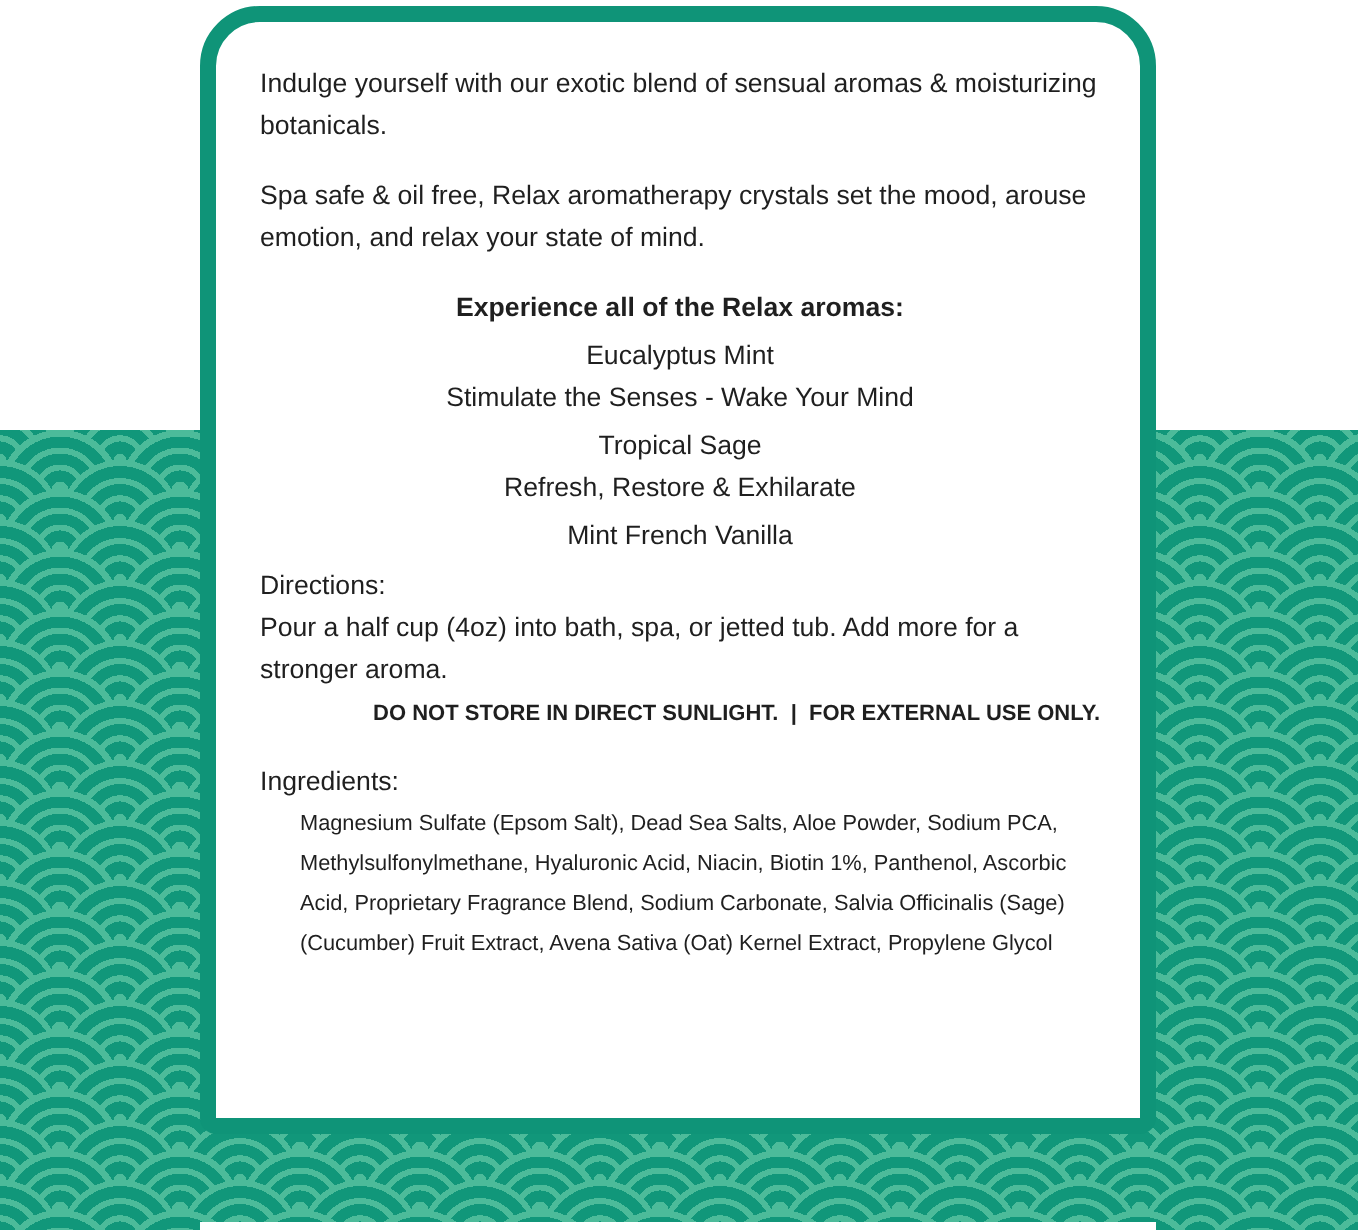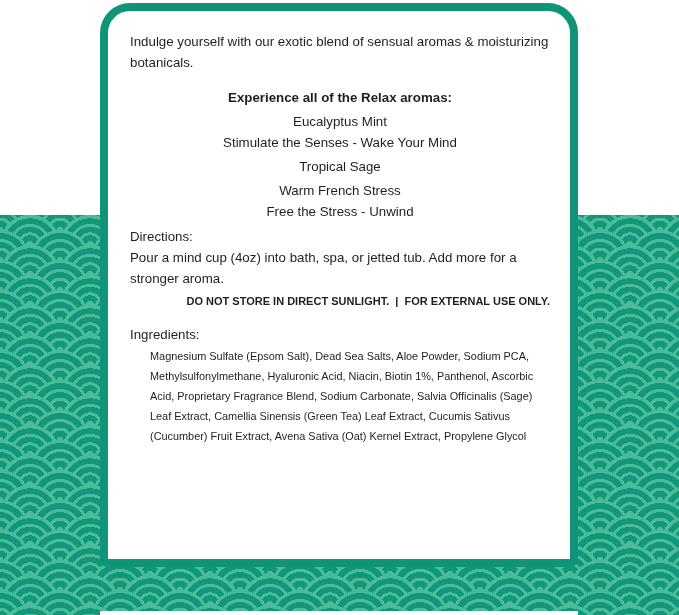--- a/index.html
+++ b/index.html
@@ -54,49 +54,49 @@
   .ingredient-line{ white-space:nowrap;margin-left:20px; }
 </style>
 </head>
 <body>
 
 <div class="pattern-band"></div>
 
 <div class="card">
 
   <p class="intro-p">Indulge yourself with our exotic blend of sensual aromas &amp; moisturizing botanicals.</p>
+  <p class="intro-p">Spa safe &amp; oil free, Relax aromatherapy crystals set the mood, arouse emotion, and relax your state of mind.</p>
 
   <p class="aromas-heading">Experience all of the Relax aromas:</p>
 
   <div class="aroma">
     <div class="bold">Eucalyptus Mint</div>
     <div>Stimulate the Senses - Wake Your Mind</div>
   </div>
   <div class="aroma">
     <div class="bold">Tropical Sage</div>
+    <div>Refresh, Restore &amp; Exhilarate</div>
   </div>
   <div class="aroma">
-    <div class="bold">Warm French Stress</div>
-    <div>Free the Stress - Unwind</div>
+    <div class="bold">Mint French Vanilla</div>
   </div>
 
   <div class="directions">
     <div class="bold">Directions:</div>
-    <div>Pour a mind cup (4oz) into bath, spa, or jetted tub. Add more for a stronger aroma.</div>
+    <div>Pour a half cup (4oz) into bath, spa, or jetted tub. Add more for a stronger aroma.</div>
   </div>
 
 
   <p class="caution">DO NOT STORE IN DIRECT SUNLIGHT.  |  FOR EXTERNAL USE ONLY.</p>
 
   <div class="ingredients">
     <div class="bold">Ingredients:</div>
     <div class="ingredients-body">
       <div class="ingredient-line">Magnesium Sulfate (Epsom Salt), Dead Sea Salts, Aloe Powder, Sodium PCA,</div>
       <div class="ingredient-line">Methylsulfonylmethane, Hyaluronic Acid, Niacin, Biotin 1%, Panthenol, Ascorbic</div>
       <div class="ingredient-line">Acid, Proprietary Fragrance Blend, Sodium Carbonate, Salvia Officinalis (Sage)</div>
-      <div class="ingredient-line">Leaf Extract, Camellia Sinensis (Green Tea) Leaf Extract, Cucumis Sativus</div>
       <div class="ingredient-line">(Cucumber) Fruit Extract, Avena Sativa (Oat) Kernel Extract, Propylene Glycol</div>
     </div>
   </div>
 
 </div>
 
 <div class="card-bottom-gap"></div>
 
 </body></html>

